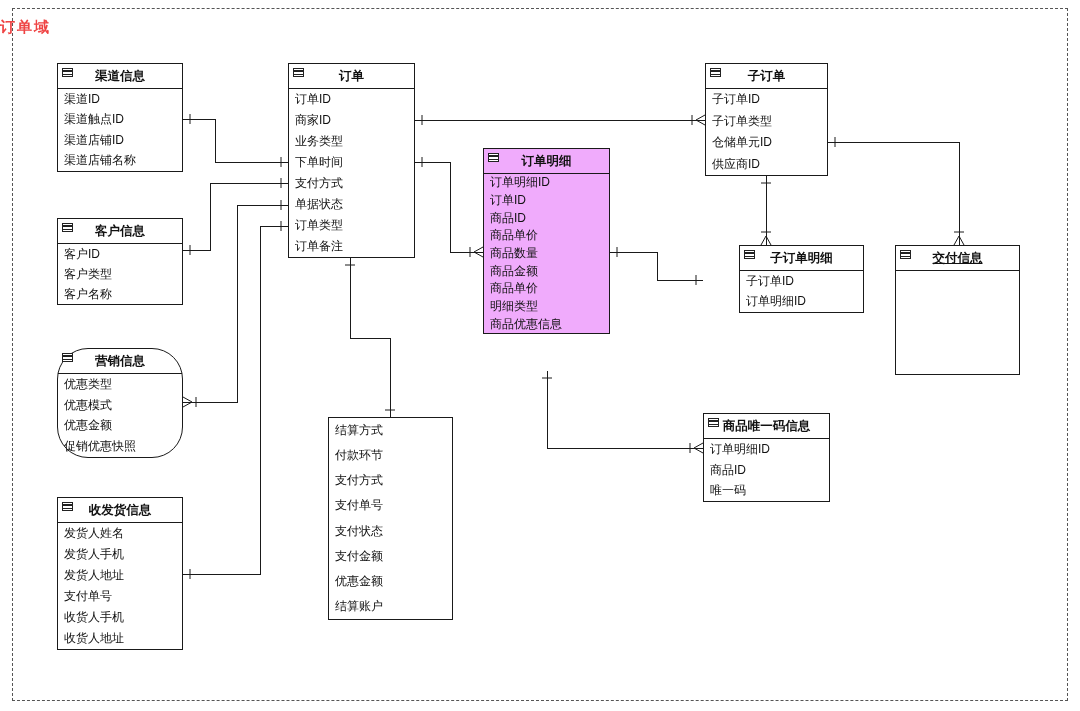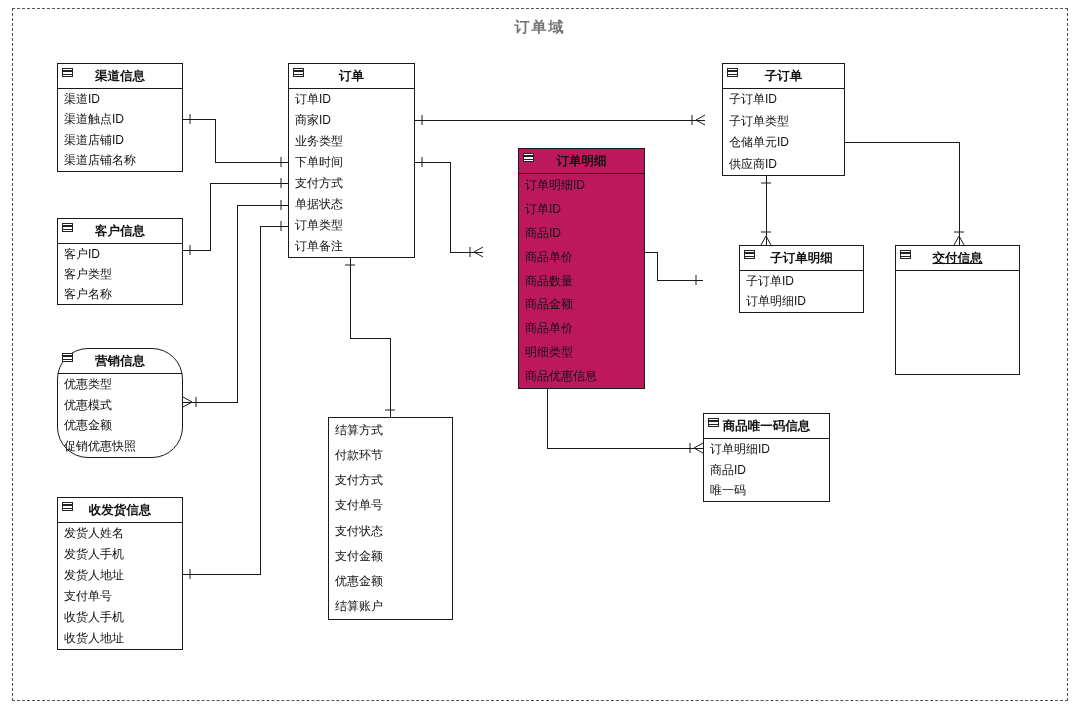--- a/index.html
+++ b/index.html
@@ -1,21 +1,21 @@
 <!DOCTYPE html>
 <html><head>
 <meta charset="utf-8">
 <style>
   html,body{margin:0;padding:0;background:#ffffff;}
   body{width:1080px;height:711px;position:relative;overflow:hidden;
        font-family:"Liberation Sans","DejaVu Sans",sans-serif;color:#111;}
   .page-border{position:absolute;left:12px;top:8px;right:12px;bottom:10px;
        border:1px dashed #555;pointer-events:none;}
-  .page-title{position:absolute;left:0;top:18px;width:100%;text-align:center;
-       font-size:15px;font-weight:bold;letter-spacing:2px;color:#737373;}
+  .page-title{position:absolute;left:0;top:18px;width:100%;text-align:left;
+       font-size:15px;font-weight:bold;letter-spacing:2px;color:#ef4444;}
   #connector-layer{position:absolute;left:0;top:0;width:1080px;height:711px;pointer-events:none;}
   .entity{position:absolute;background:#fff;border:1px solid #1a1a1a;box-sizing:border-box;
        display:flex;flex-direction:column;}
   .entity-title{height:24px;flex:0 0 24px;border-bottom:1px solid #1a1a1a;position:relative;
        display:flex;align-items:center;justify-content:center;
        font-size:12.5px;font-weight:bold;white-space:nowrap;}
   .tbl-icon{position:absolute;left:4px;top:4px;width:11px;height:9px;border:1px solid #222;
        box-sizing:border-box;background:#fff;}
   .tbl-icon::before{content:"";position:absolute;left:0;right:0;top:1px;height:2px;background:#222;}
   .tbl-icon::after{content:"";position:absolute;left:0;right:0;top:5px;border-top:1px solid #222;}
@@ -148,38 +148,38 @@
         <div class="entity-field">结算方式</div>
         <div class="entity-field">付款环节</div>
         <div class="entity-field">支付方式</div>
         <div class="entity-field">支付单号</div>
         <div class="entity-field">支付状态</div>
         <div class="entity-field">支付金额</div>
         <div class="entity-field">优惠金额</div>
         <div class="entity-field">结算账户</div>
       </div>
     </div>
-    <div class="entity" style="left: 483px; top: 148px; width: 127px; height: 241px; border-color: rgb(26, 26, 26); background: #be185d; margin-left: 35px;">
+    <div class="entity" style="left: 483px; top: 148px; width: 127px; height: 186px; border-color: rgb(26, 26, 26); background: #f0abfc;">
       <div class="entity-title">
         <span class="tbl-icon"></span>
         <span>订单明细</span>
       </div>
       <div class="entity-fields">
         <div class="entity-field">订单明细ID</div>
         <div class="entity-field">订单ID</div>
         <div class="entity-field">商品ID</div>
         <div class="entity-field">商品单价</div>
         <div class="entity-field">商品数量</div>
         <div class="entity-field">商品金额</div>
         <div class="entity-field">商品单价</div>
         <div class="entity-field">明细类型</div>
         <div class="entity-field">商品优惠信息</div>
       </div>
     </div>
-    <div class="entity" style="left: 722px; top: 63px; width: 123px; height: 113px; border-color: rgb(26, 26, 26); background: rgb(255, 255, 255);">
+    <div class="entity" style="left: 705px; top: 63px; width: 123px; height: 113px; border-color: rgb(26, 26, 26); background: rgb(255, 255, 255);">
       <div class="entity-title">
         <span class="tbl-icon"></span>
         <span>子订单</span>
       </div>
       <div class="entity-fields">
         <div class="entity-field">子订单ID</div>
         <div class="entity-field">子订单类型</div>
         <div class="entity-field">仓储单元ID</div>
         <div class="entity-field">供应商ID</div>
       </div>

